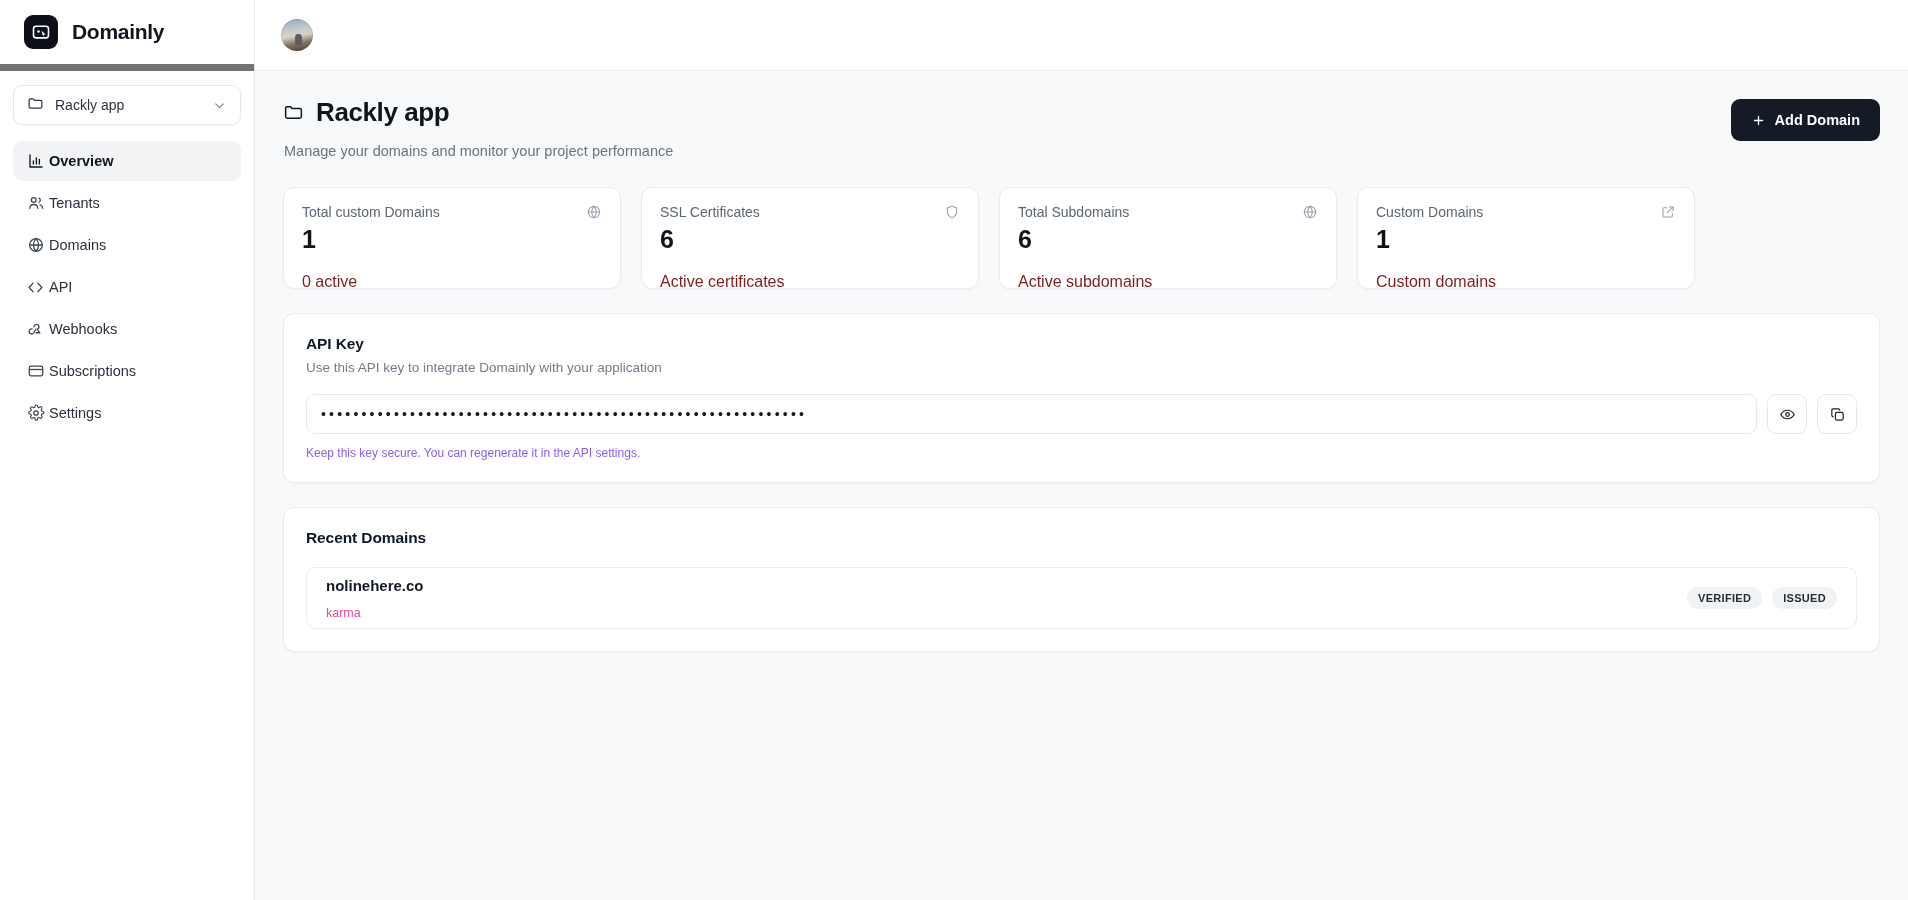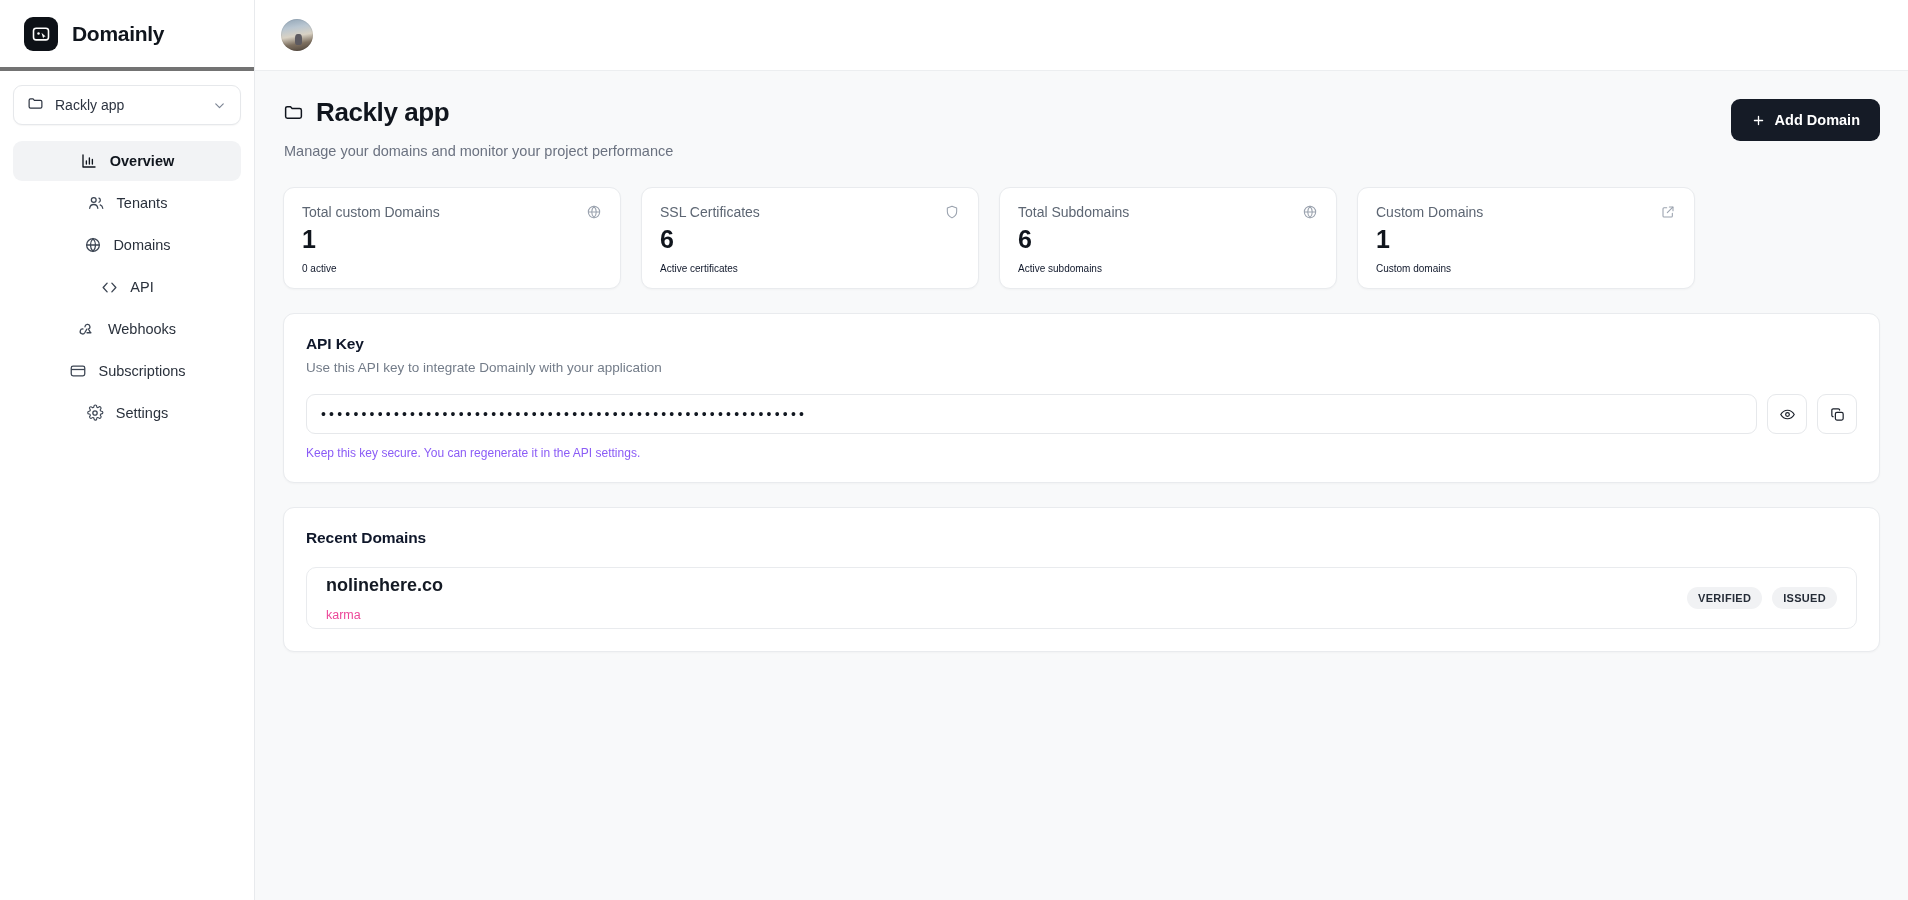--- a/index.html
+++ b/index.html
@@ -30,21 +30,21 @@
     display: flex;
     flex-direction: column;
   }
 
   .brand {
     height: 71px;
     display: flex;
     align-items: center;
     gap: 14px;
     padding: 0 24px;
-    border-bottom: 4px solid #737373;
+    border-bottom: 7px solid #737373;
   }
   .brand-logo {
     width: 34px;
     height: 34px;
     border-radius: 9px;
     background: #0d1117;
     display: flex;
     align-items: center;
     justify-content: center;
     flex: 0 0 auto;
@@ -81,26 +81,25 @@
   .nav {
     padding: 6px 13px 0 13px;
     display: flex;
     flex-direction: column;
     gap: 2px;
   }
   .nav-item {
     height: 40px;
     display: flex;
     align-items: center;
-    gap: 11px;
+    gap: 4px;
     padding: 0 13px;
     border-radius: 9px;
     cursor: pointer;
     color: #3c4553;
-    justify-content: center;
   }
   .nav-item .ico { width: 19px; height: 19px; display:flex; align-items:center; justify-content:center; color:#3c4553; }
   .nav-item .txt { font-size: 14.5px; color: #2a313c; }
   .nav-item.active { background: #f2f3f5; }
   .nav-item.active .txt { font-weight: 600; color:#10151d; }
 
   
   .main {
     flex: 1;
     height: 900px;
@@ -215,23 +214,23 @@
   .stat-ico { color:#9aa2ae; display:flex; }
   .stat-value {
     font-size: 25px;
     font-weight: 700;
     color: #10151d;
     line-height: 1.15;
     margin-top: 5px;
     letter-spacing: -0.4px;
   }
   .stat-foot {
-    font-size: 10px;
-    color: #0f172a;
-    margin-top: 9px;
+    font-size: 16px;
+    color: #7f1d1d;
+    margin-top: 19px;
   }
 
   
   .panel {
     margin: 24px 28px 0 28px;
     background: #ffffff;
     border: 1px solid #e9ebee;
     border-radius: 11px;
     padding: 21px 22px 22px 22px;
     box-shadow: 0 1px 2px rgba(16,22,30,0.03);
@@ -299,21 +298,21 @@
     border-radius: 10px;
     background: #fff;
     height: 62px;
     display: flex;
     align-items: center;
     justify-content: space-between;
     padding: 0 19px;
     cursor: pointer;
   }
   .domain-name {
-    font-size: 18px;
+    font-size: 15px;
     font-weight: 700;
     color: #141a24;
     text-align: right;
   }
   .domain-meta {
     font-size: 12.5px;
     color: #ec4899;
     margin-top: 12px;
   }
   .badges { display:flex; gap: 10px; align-items:center; }

